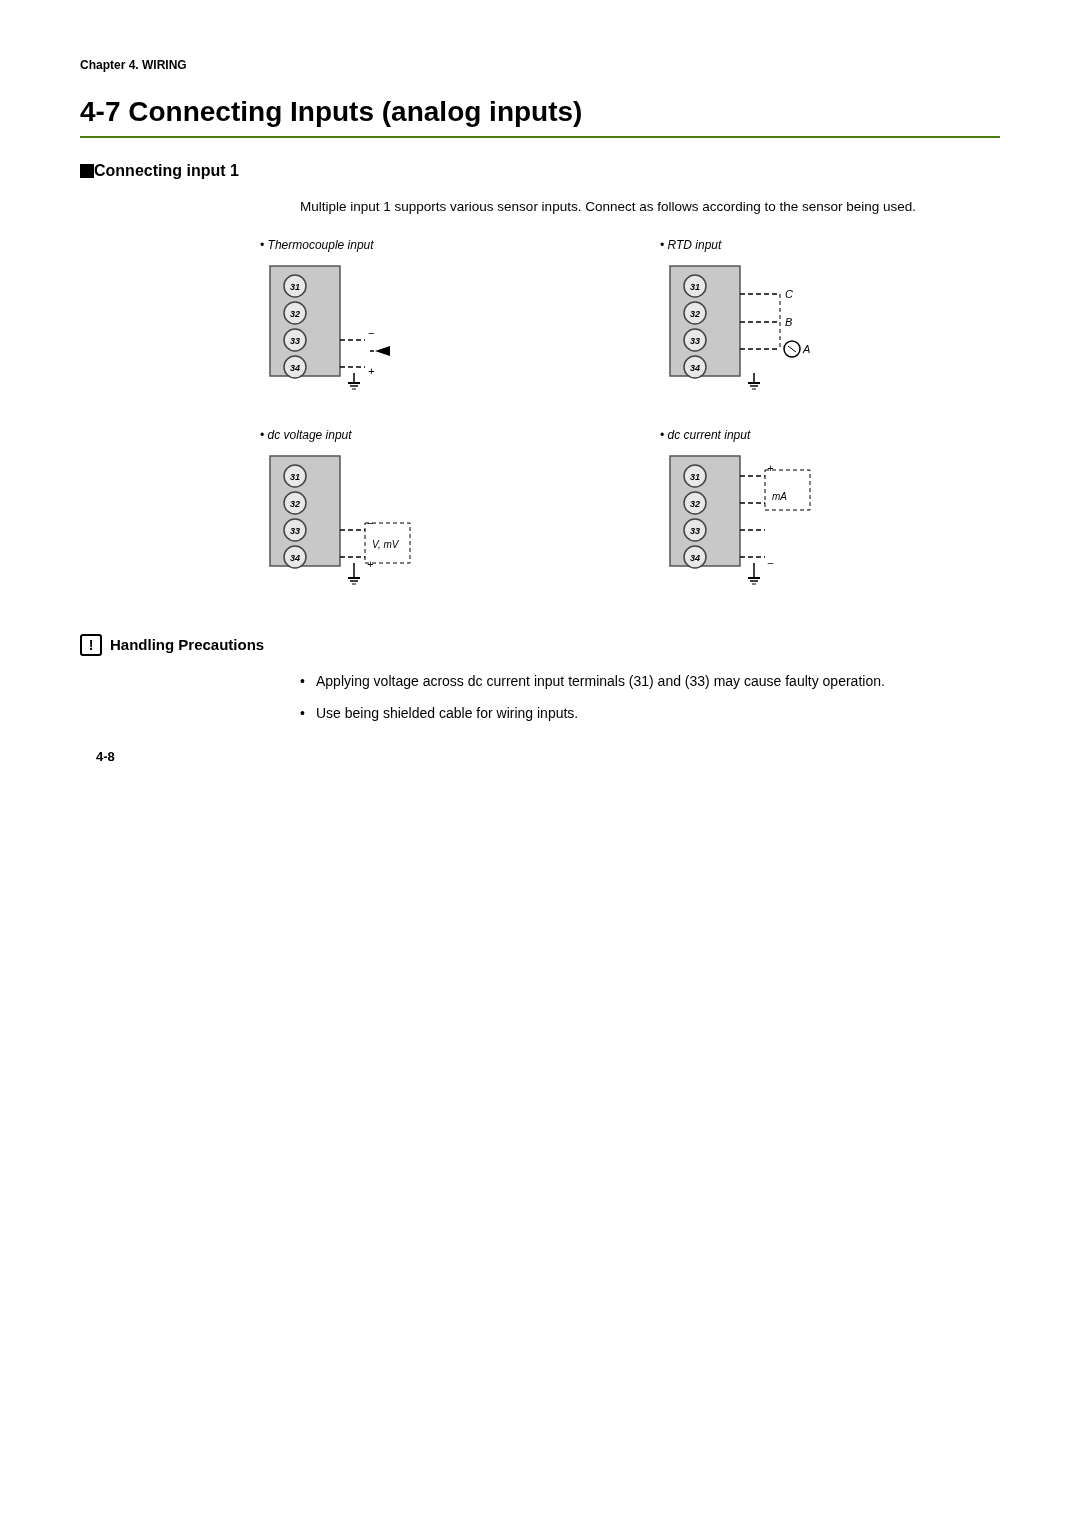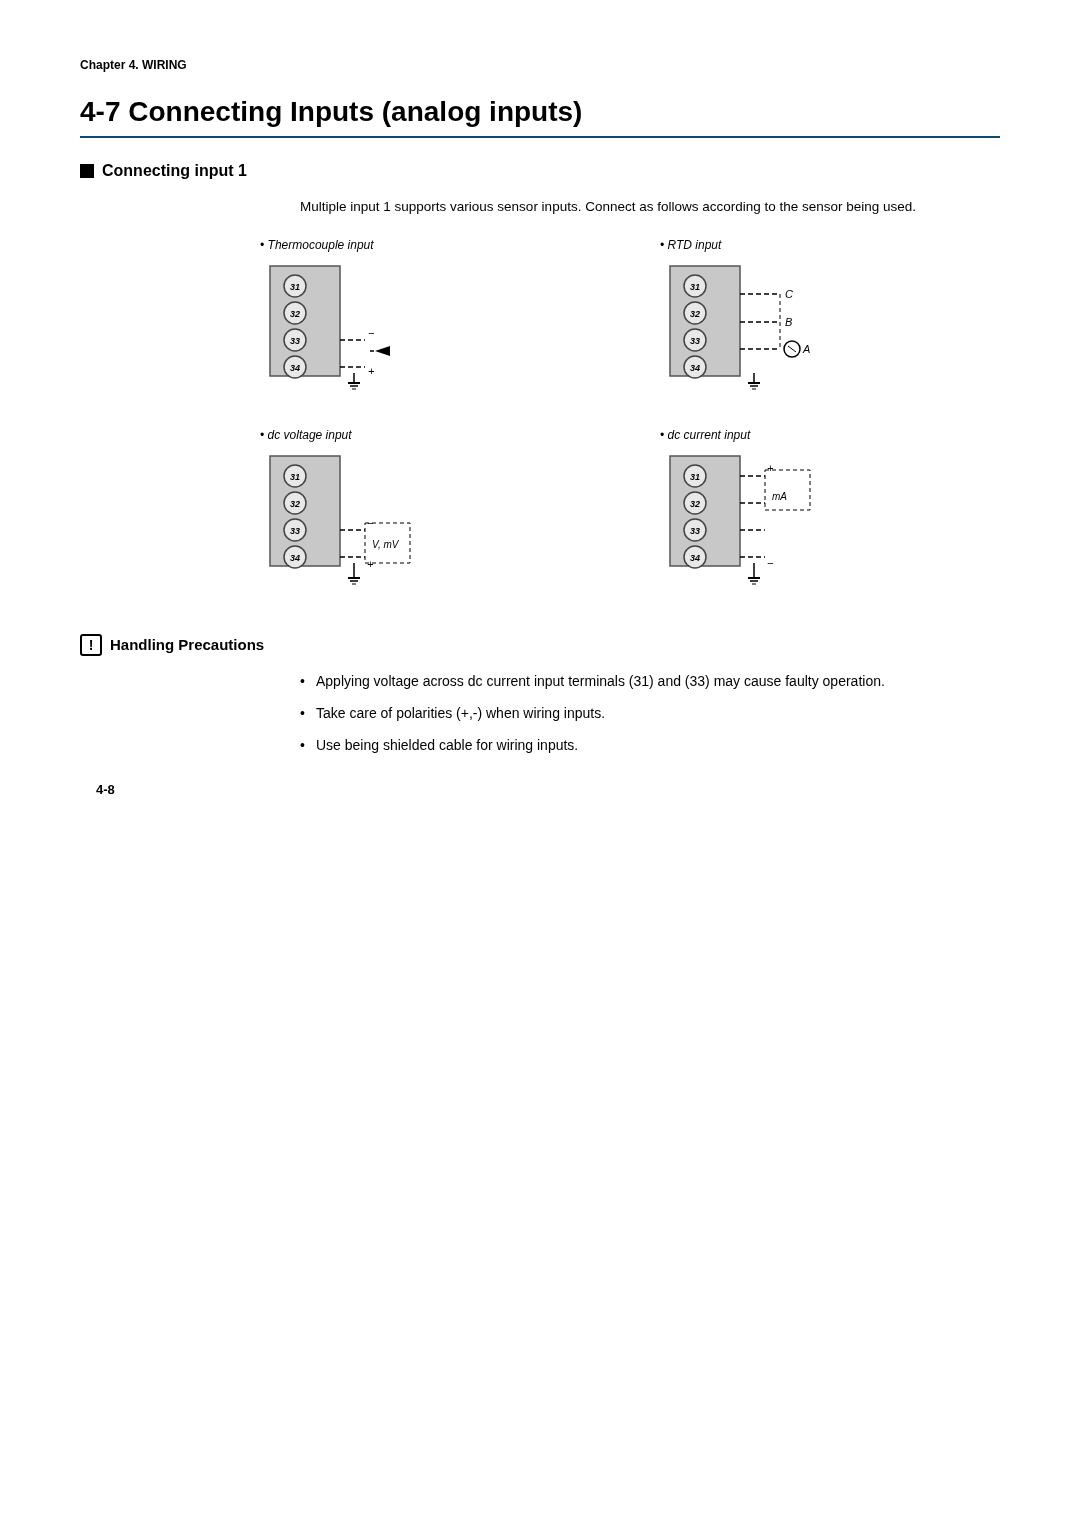--- a/index.html
+++ b/index.html
@@ -18,30 +18,30 @@
     }
     .chapter-header {
       font-size: 12px;
       font-weight: bold;
       margin-bottom: 20px;
       padding-bottom: 4px;
     }
     .section-title {
       font-size: 28px;
       font-weight: bold;
-      border-bottom: 2px solid #0c4a6e;
+      border-bottom: 2px solid #4d7c0f;
       padding-bottom: 8px;
       margin-bottom: 24px;
     }
     .subsection-title {
       font-size: 16px;
       font-weight: bold;
       display: flex;
       align-items: center;
-      gap: 8px;
+      gap: 0;
       margin-bottom: 16px;
     }
     .black-square {
       display: inline-block;
       width: 14px;
       height: 14px;
       background: #000;
       flex-shrink: 0;
     }
     .body-text {
@@ -296,19 +296,18 @@
 
   </div>
 
   <div class="precautions-section">
     <div class="precautions-title">
       <span class="warning-icon">!</span>
       <span>Handling Precautions</span>
     </div>
     <ul class="precautions-list">
       <li>Applying voltage across dc current input terminals (31) and (33) may cause faulty operation.</li>
-      <li>Take care of polarities (+,-) when wiring inputs.</li>
       <li>Use being shielded cable for wiring inputs.</li>
     </ul>
   </div>
 
   <div class="page-number">4-8</div>
 </div>
 
 </body></html>

